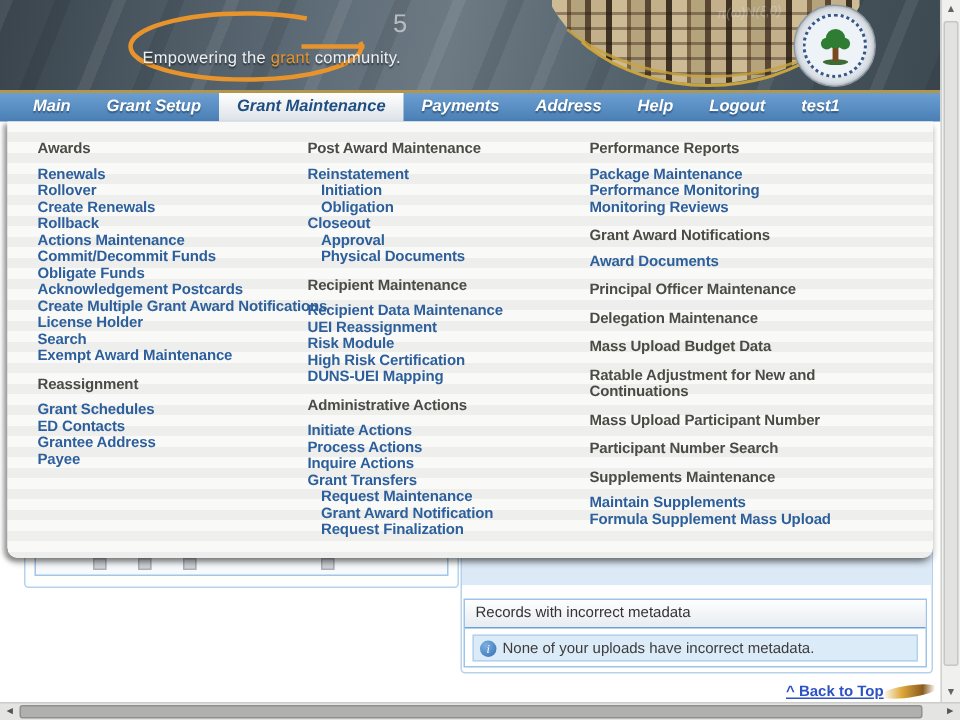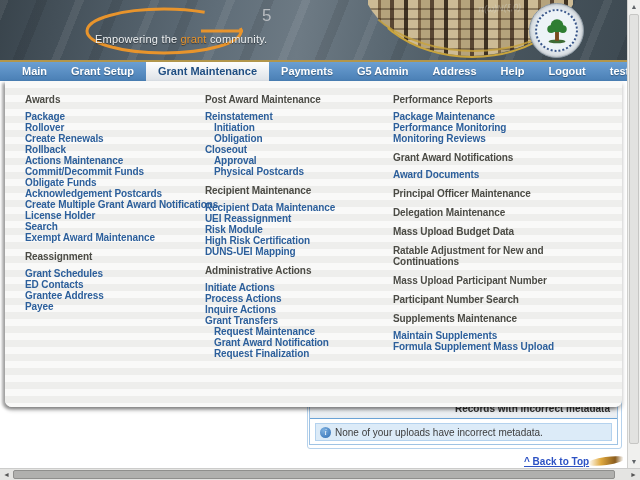--- a/index.html
+++ b/index.html
@@ -26,27 +26,27 @@
   .tagline .hl{color:#e8942c;}
   .seal{position:absolute;left:529px;top:3px;width:55px;height:55px;border-radius:50%;z-index:3;
     background:#dde3e8;border:1px solid #8b98a3;box-shadow:inset 0 0 3px rgba(0,0,0,.3);box-sizing:border-box;
     display:flex;align-items:center;justify-content:center;}
   .seal-inner{width:43px;height:43px;border-radius:50%;border:2px dotted #39568a;background:#edf3f7;
     display:flex;align-items:center;justify-content:center;box-sizing:border-box;}
 
   
   .nav{position:absolute;left:0;top:60px;width:627px;height:21px;box-sizing:border-box;z-index:4;
     background:linear-gradient(#6b9fd2,#4a7fb5);border-top:2px solid #b2964b;
-    display:flex;align-items:stretch;padding-left:10px;}
+    display:flex;align-items:stretch;padding-left:10px;font-style:italic;}
   .nav-item{padding:0 12px;line-height:19px;font-size:11px;font-weight:bold;color:#ffffff;
     text-shadow:0 1px 1px rgba(20,40,60,.5);cursor:pointer;white-space:nowrap;}
   .nav-item.active{background:linear-gradient(#fefefe,#dde2e7);color:#1f4e82;text-shadow:none;}
 
   
-  .menu{position:absolute;left:5px;top:81px;width:617px;height:326px;z-index:10;
+  .menu{position:absolute;left:5px;top:81px;width:617px;height:291px;z-index:10;
     background:repeating-linear-gradient(#f9f9f8 0 7px,#eeeeec 7px 14px);
     border-radius:0 0 7px 7px;
     box-shadow:-3px 2px 3px rgba(0,0,0,.28),0 3px 4px rgba(0,0,0,.3);}
   .menu-col{position:absolute;top:5px;}
   .col1{left:20px;width:175px;}
   .col2{left:200px;width:185px;}
   .col3{left:388px;width:175px;}
   .menu-header{font-weight:bold;font-size:10px;color:#4b4b45;margin:8px 0 6px;line-height:11px;letter-spacing:-.1px;}
   .menu-link{font-weight:bold;font-size:10px;color:#2c5f9b;line-height:11px;margin:0;white-space:nowrap;letter-spacing:-.1px;cursor:pointer;}
   .menu-link.indent{padding-left:9px;}
@@ -56,22 +56,22 @@
     border:1px solid #b6d2ec;border-radius:3px;background:#fdfefe;}
   .left-panel-inner{position:absolute;left:6px;top:6px;right:6px;height:29px;border:1px solid #a3c6e6;background:#f6fafd;}
   .tbmark{position:absolute;bottom:3px;width:7px;height:6px;background:#cfd4d8;border:1px solid #aab0b5;}
 
   .right-container{position:absolute;left:307px;top:352px;width:315px;height:97px;z-index:1;
     border:1px solid #b6d2ec;border-radius:3px;background:#ffffff;box-sizing:border-box;}
   .rc-strip{position:absolute;left:0;top:0;width:100%;height:37px;background:#dce9f6;}
 
   .records{position:absolute;left:309px;top:399px;width:309px;height:46px;z-index:2;
     border:1px solid #9fc3e4;background:#ffffff;box-sizing:border-box;}
-  .records-header{height:18px;line-height:18px;padding:0 7px;font-size:10px;font-weight:bold;color:#333333;
-    background:linear-gradient(#fefefe,#e7ecf1);border-bottom:1px solid #6ba3d6;text-align:right;}
+  .records-header{height:18px;line-height:18px;padding:0 7px;font-size:10px;font-weight:normal;color:#333333;
+    background:linear-gradient(#fefefe,#e7ecf1);border-bottom:1px solid #6ba3d6;}
   .records-body{padding:4px 5px;}
   .records-msg{height:16px;background:#dcebf8;border:1px solid #b4d2ee;font-size:10px;color:#3c3c3c;
     padding:0 4px;display:flex;align-items:center;gap:4px;}
   .info-icon{width:11px;height:11px;border-radius:50%;flex:0 0 11px;
     background:radial-gradient(circle at 35% 30%,#7fb1e0,#2f6db4);
     color:#fff;font-size:8px;font-style:italic;font-family:"Liberation Serif",serif;text-align:center;line-height:11px;}
 
   .back-top{position:absolute;left:524px;top:456px;font-size:10px;font-weight:bold;color:#2d52c4;
     text-decoration:underline;z-index:2;cursor:pointer;}
   .swoosh{position:absolute;left:586px;top:455px;width:40px;height:12px;z-index:2;transform:rotate(-8deg);
@@ -123,31 +123,30 @@
         </svg>
       </div>
     </div>
   </div>
 
   <div class="nav">
       <div class="nav-item">Main</div>
       <div class="nav-item">Grant Setup</div>
       <div class="nav-item active">Grant Maintenance</div>
       <div class="nav-item">Payments</div>
-      <div class="nav-item">G5 Admin</div>
       <div class="nav-item">Address</div>
       <div class="nav-item">Help</div>
       <div class="nav-item">Logout</div>
       <div class="nav-item">test1</div>
     </div>
 
   <div class="menu">
     <div class="menu-col col1">
         <div class="menu-header">Awards</div>
-        <div class="menu-link">Package</div>
+        <div class="menu-link">Renewals</div>
         <div class="menu-link">Rollover</div>
         <div class="menu-link">Create Renewals</div>
         <div class="menu-link">Rollback</div>
         <div class="menu-link">Actions Maintenance</div>
         <div class="menu-link">Commit/Decommit Funds</div>
         <div class="menu-link">Obligate Funds</div>
         <div class="menu-link">Acknowledgement Postcards</div>
         <div class="menu-link">Create Multiple Grant Award Notifications</div>
         <div class="menu-link">License Holder</div>
         <div class="menu-link">Search</div>
@@ -158,21 +157,21 @@
         <div class="menu-link">Grantee Address</div>
         <div class="menu-link">Payee</div>
       </div>
     <div class="menu-col col2">
         <div class="menu-header">Post Award Maintenance</div>
         <div class="menu-link">Reinstatement</div>
         <div class="menu-link indent">Initiation</div>
         <div class="menu-link indent">Obligation</div>
         <div class="menu-link">Closeout</div>
         <div class="menu-link indent">Approval</div>
-        <div class="menu-link indent">Physical Postcards</div>
+        <div class="menu-link indent">Physical Documents</div>
         <div class="menu-header">Recipient Maintenance</div>
         <div class="menu-link">Recipient Data Maintenance</div>
         <div class="menu-link">UEI Reassignment</div>
         <div class="menu-link">Risk Module</div>
         <div class="menu-link">High Risk Certification</div>
         <div class="menu-link">DUNS-UEI Mapping</div>
         <div class="menu-header">Administrative Actions</div>
         <div class="menu-link">Initiate Actions</div>
         <div class="menu-link">Process Actions</div>
         <div class="menu-link">Inquire Actions</div>

